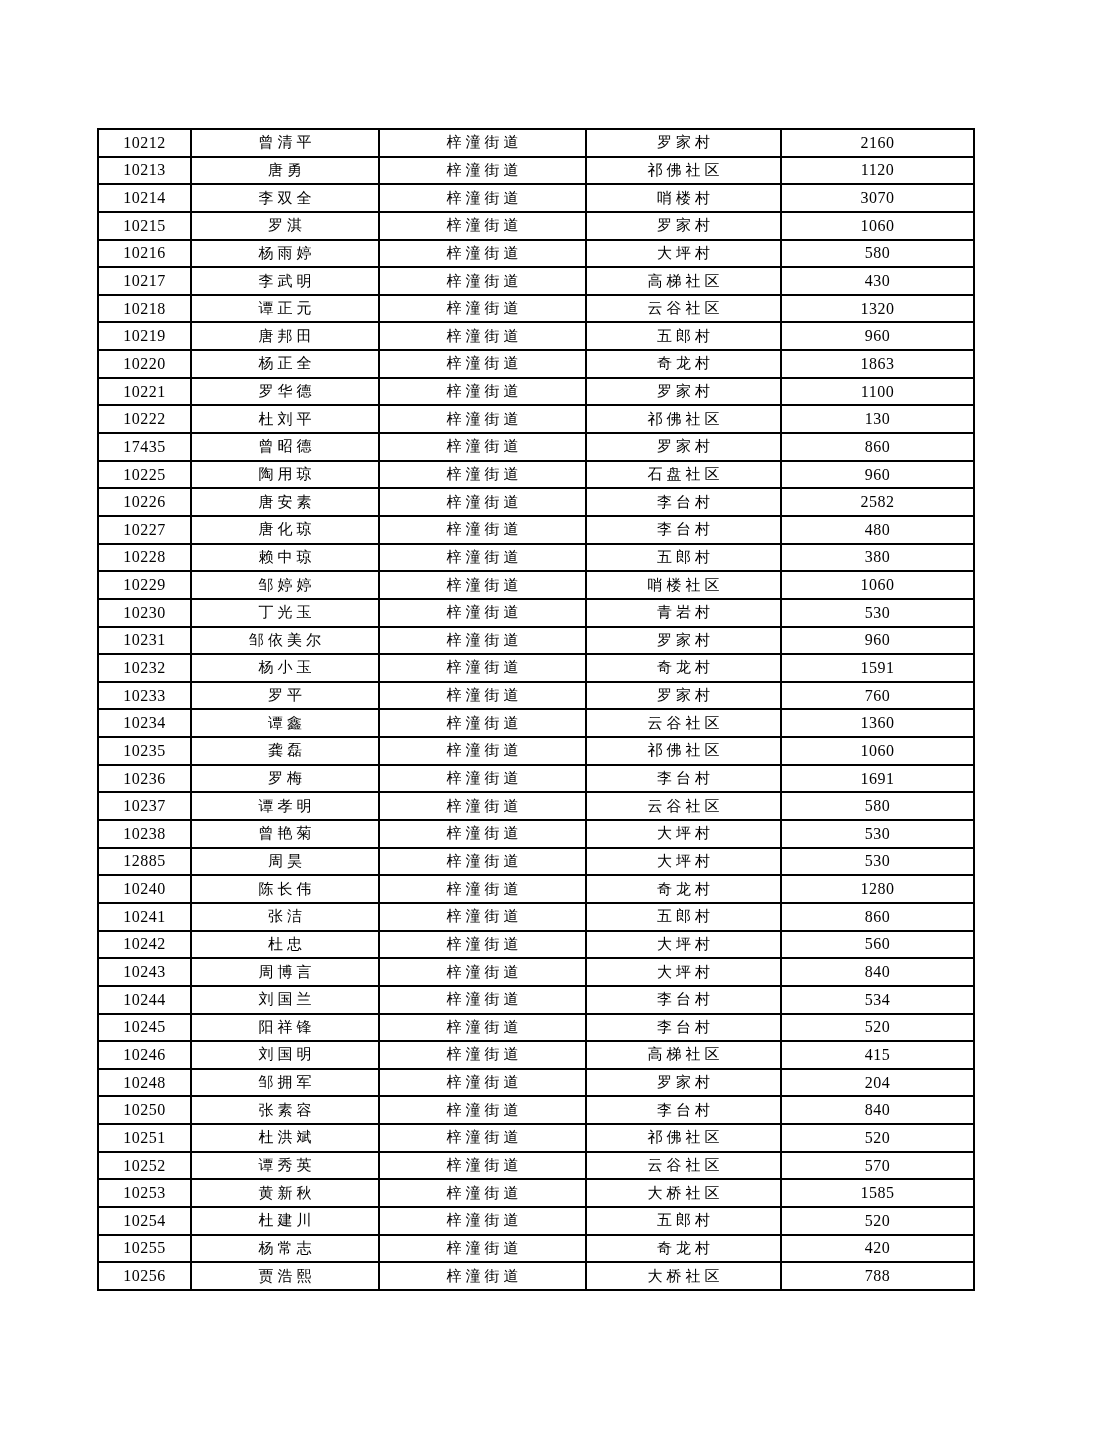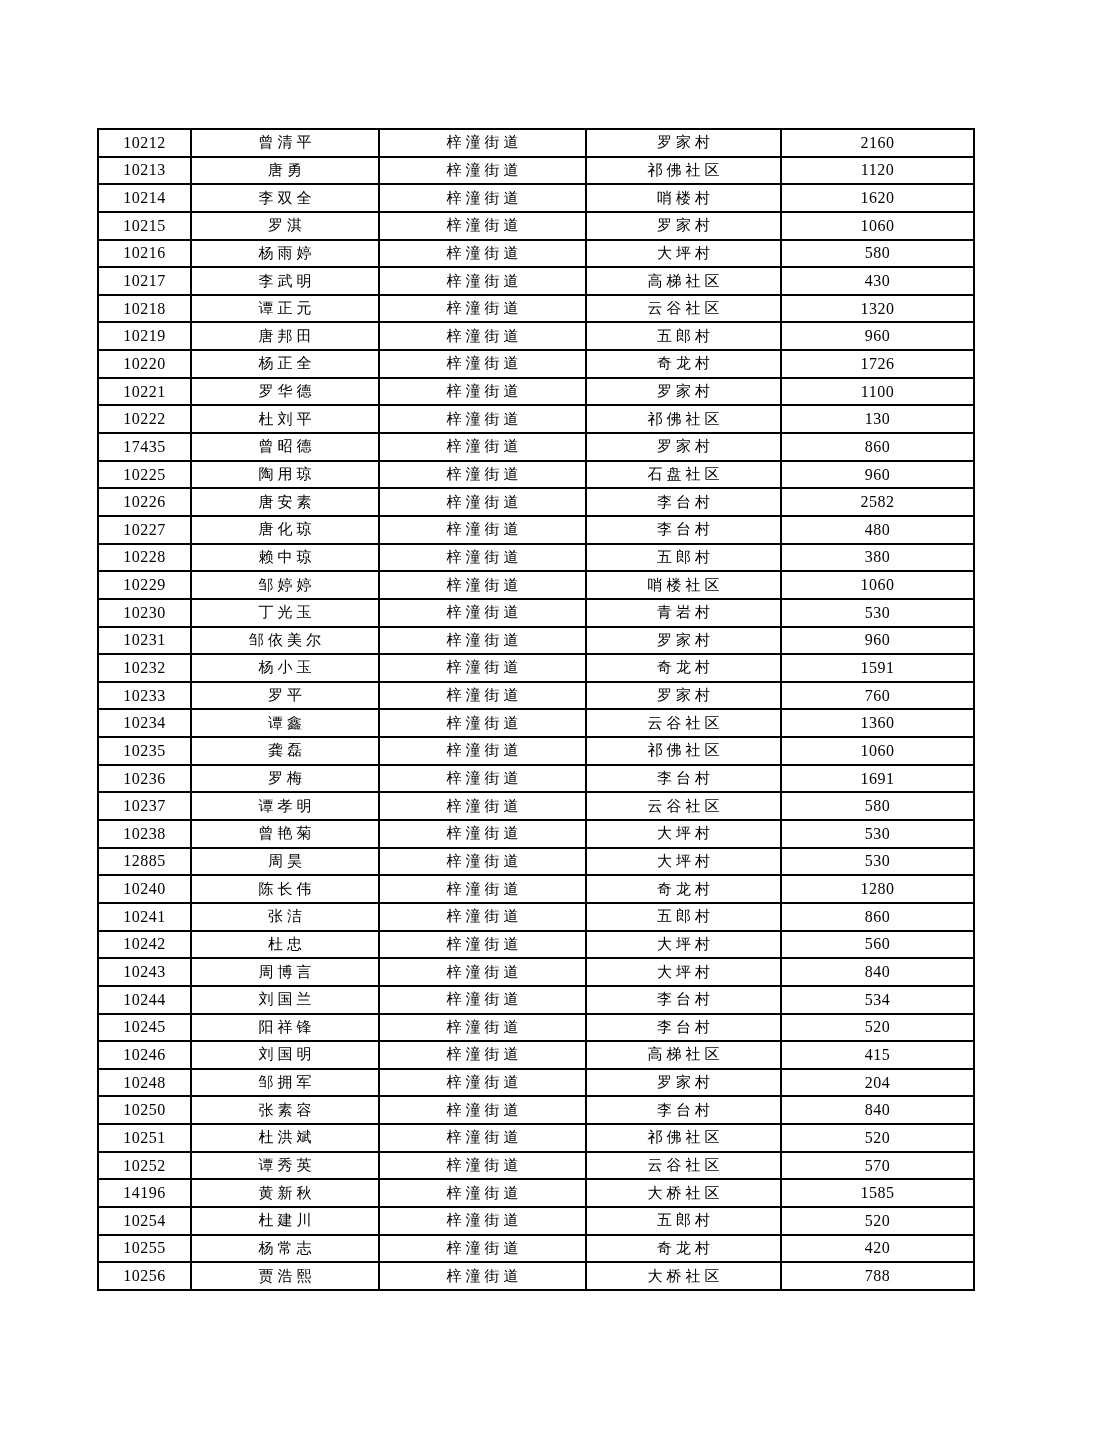--- a/index.html
+++ b/index.html
@@ -70,21 +70,21 @@
           <td class="cjk">唐勇</td>
           <td class="cjk">梓潼街道</td>
           <td class="cjk">祁佛社区</td>
           <td class="num">1120</td>
         </tr>
         <tr>
           <td class="num">10214</td>
           <td class="cjk">李双全</td>
           <td class="cjk">梓潼街道</td>
           <td class="cjk">哨楼村</td>
-          <td class="num">1620</td>
+          <td class="num">3070</td>
         </tr>
         <tr>
           <td class="num">10215</td>
           <td class="cjk">罗淇</td>
           <td class="cjk">梓潼街道</td>
           <td class="cjk">罗家村</td>
           <td class="num">1060</td>
         </tr>
         <tr>
           <td class="num">10216</td>
@@ -112,21 +112,21 @@
           <td class="cjk">唐邦田</td>
           <td class="cjk">梓潼街道</td>
           <td class="cjk">五郎村</td>
           <td class="num">960</td>
         </tr>
         <tr>
           <td class="num">10220</td>
           <td class="cjk">杨正全</td>
           <td class="cjk">梓潼街道</td>
           <td class="cjk">奇龙村</td>
-          <td class="num">1726</td>
+          <td class="num">1863</td>
         </tr>
         <tr>
           <td class="num">10221</td>
           <td class="cjk">罗华德</td>
           <td class="cjk">梓潼街道</td>
           <td class="cjk">罗家村</td>
           <td class="num">1100</td>
         </tr>
         <tr>
           <td class="num">10222</td>
@@ -318,21 +318,21 @@
           <td class="num">520</td>
         </tr>
         <tr>
           <td class="num">10252</td>
           <td class="cjk">谭秀英</td>
           <td class="cjk">梓潼街道</td>
           <td class="cjk">云谷社区</td>
           <td class="num">570</td>
         </tr>
         <tr>
-          <td class="num">14196</td>
+          <td class="num">10253</td>
           <td class="cjk">黄新秋</td>
           <td class="cjk">梓潼街道</td>
           <td class="cjk">大桥社区</td>
           <td class="num">1585</td>
         </tr>
         <tr>
           <td class="num">10254</td>
           <td class="cjk">杜建川</td>
           <td class="cjk">梓潼街道</td>
           <td class="cjk">五郎村</td>

